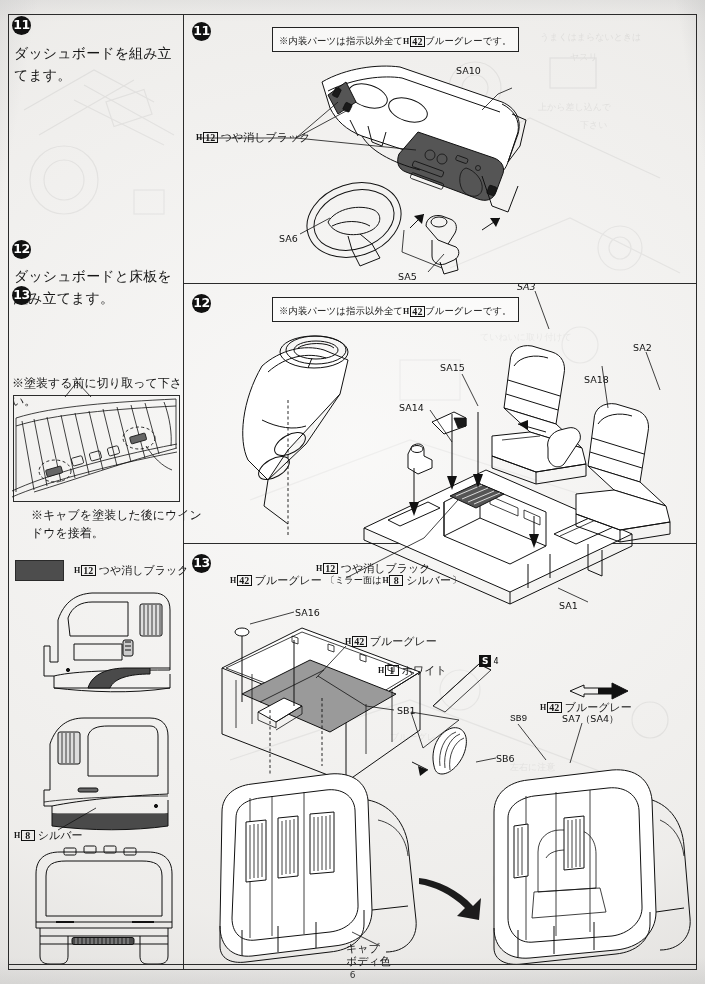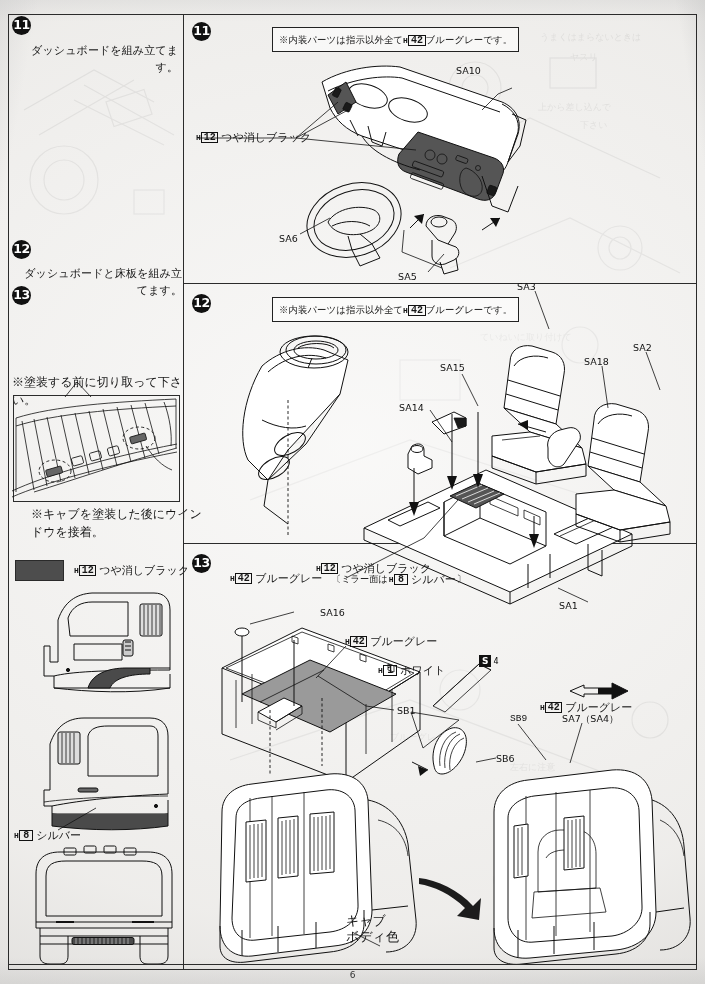--- a/index.html
+++ b/index.html
@@ -22,22 +22,22 @@
   .ghost{position:absolute;pointer-events:none;opacity:.13;filter:grayscale(1);}
   .ghost svg{display:block;}
 
   
   #left-col{position:absolute;left:8px;top:14px;width:172px;height:956px;}
   .stepnum{
     width:19px;height:19px;border-radius:50%;background:#111;color:#fff;
     font-size:12.5px;font-weight:bold;display:flex;align-items:center;justify-content:center;
     font-family:"DejaVu Sans",sans-serif;line-height:1;letter-spacing:-.5px;
   }
-  .jp{font-family:Liberation Mono, monospace;color:#161616;}
-  .body-jp{font-size:11px;line-height:1.55;letter-spacing:.1px;text-align:right;}
+  .jp{font-family:Liberation Serif, serif;color:#161616;}
+  .body-jp{font-size:14px;line-height:1.55;letter-spacing:.1px;}
   .small-jp{font-size:12px;line-height:1.5;}
 
   .swatch{width:47px;height:19px;background:#4d4d4d;border:1px solid #2a2a2a;display:inline-block;vertical-align:middle;}
   .paintcode{display:inline-flex;align-items:center;gap:1px;vertical-align:middle;white-space:nowrap;}
   .pc-mark{font-size:8px;font-weight:bold;letter-spacing:-.5px;}
   .pc-num{
     border:1.1px solid #111;font-size:10px;font-weight:bold;padding:0 1.5px;
     line-height:9px;display:inline-block;min-width:9px;text-align:center;
   }
   .pc-name{font-size:11px;margin-left:2px;}
@@ -570,26 +570,26 @@
     <div class="lbl" style="left:250px;top:352px;">SA15</div>
     <svg style="position:absolute;left:272px;top:362px;" width="28" height="38">
       <path class="ln-thin" d="M0 2 L16 34"></path>
     </svg>
 
     <div class="lbl" style="left:209px;top:392px;">SA14</div>
     <svg style="position:absolute;left:240px;top:400px;" width="32" height="36">
       <path class="ln-thin" d="M0 0 L22 32"></path>
     </svg>
 
-    <div class="lbl" style="left:394px;top:346px;text-align:center;">SA18</div>
+    <div class="lbl" style="left:394px;top:364px;text-align:center;">SA18</div>
     <svg style="position:absolute;left:404px;top:356px;" width="24" height="46">
       <path class="ln-thin" d="M8 0 L14 42"></path>
     </svg>
 
-    <div class="lbl" style="left:327px;top:271px;">SA3</div>
+    <div class="lbl" style="left:327px;top:271px;font-style:italic;">SA3</div>
     <svg style="position:absolute;left:339px;top:281px;" width="26" height="42">
       <path class="ln-thin" d="M6 0 L20 38"></path>
     </svg>
 
     <div class="lbl" style="left:443px;top:332px;">SA2</div>
     <svg style="position:absolute;left:452px;top:342px;" width="26" height="42">
       <path class="ln-thin" d="M4 0 L18 38"></path>
     </svg>
 
     <div class="lbl" style="left:369px;top:590px;">SA1</div>
@@ -612,21 +612,21 @@
       </div>
       <div class="paintcode" style="margin-top:1px;">
         <span style="font-size:9.2px;">〔ミラー面は</span>
         <span class="pc-mark">H</span>
         <span class="pc-num">8</span>
         <span class="pc-name">シルバー</span>
         <span style="font-size:9.2px;">〕</span>
       </div>
     </div>
 
-    <div class="lbl" style="left:105px;top:597px;margin-left:25px;">SA16</div>
+    <div class="lbl" style="left:105px;top:597px;">SA16</div>
     <svg style="position:absolute;left:56px;top:596px;" width="52" height="24">
       <path class="ln-thin" d="M48 6 L4 18"></path>
     </svg>
 
     <div style="position:absolute;left:16px;top:596px;">
       <svg width="230" height="180" viewBox="0 0 230 180">
 
         <g>
           <path class="fillw" d="M16 62 L96 22 L214 66 L140 112 Z"></path>
           <path class="ln" d="M16 62 L16 128 L140 176 L140 112"></path>
@@ -754,21 +754,21 @@
           <path class="ln" d="M30 186 L30 160 M66 182 L66 156 M104 178 L104 152"></path>
 
           <path class="ln" d="M156 30 C176 34 192 50 196 74 L204 150 C206 170 192 182 174 182"></path>
           <path class="ln" d="M160 140 L196 136"></path>
           <path class="ln-thin" d="M166 50 C184 54 194 68 196 86"></path>
         </g>
 
         <path class="ln-thin" d="M140 162 L168 176"></path>
       </svg>
     </div>
-    <div class="jp" style="position:absolute;left:156px;top:904px;font-size:13px;line-height:1.2;">
+    <div class="jp" style="position:absolute;left:156px;top:932px;font-size:11px;line-height:1.2;">
       <div>キャブ</div>
       <div>ボディ色</div>
     </div>
 
     <div style="position:absolute;left:225px;top:862px;">
       <svg width="70" height="52" viewBox="0 0 70 52">
         <path d="M4 6 C22 8 44 18 58 34 L66 26 L64 48 L42 44 L50 36 C36 22 18 14 4 12 Z" fill="#1c1c1c"></path>
       </svg>
     </div>
 

